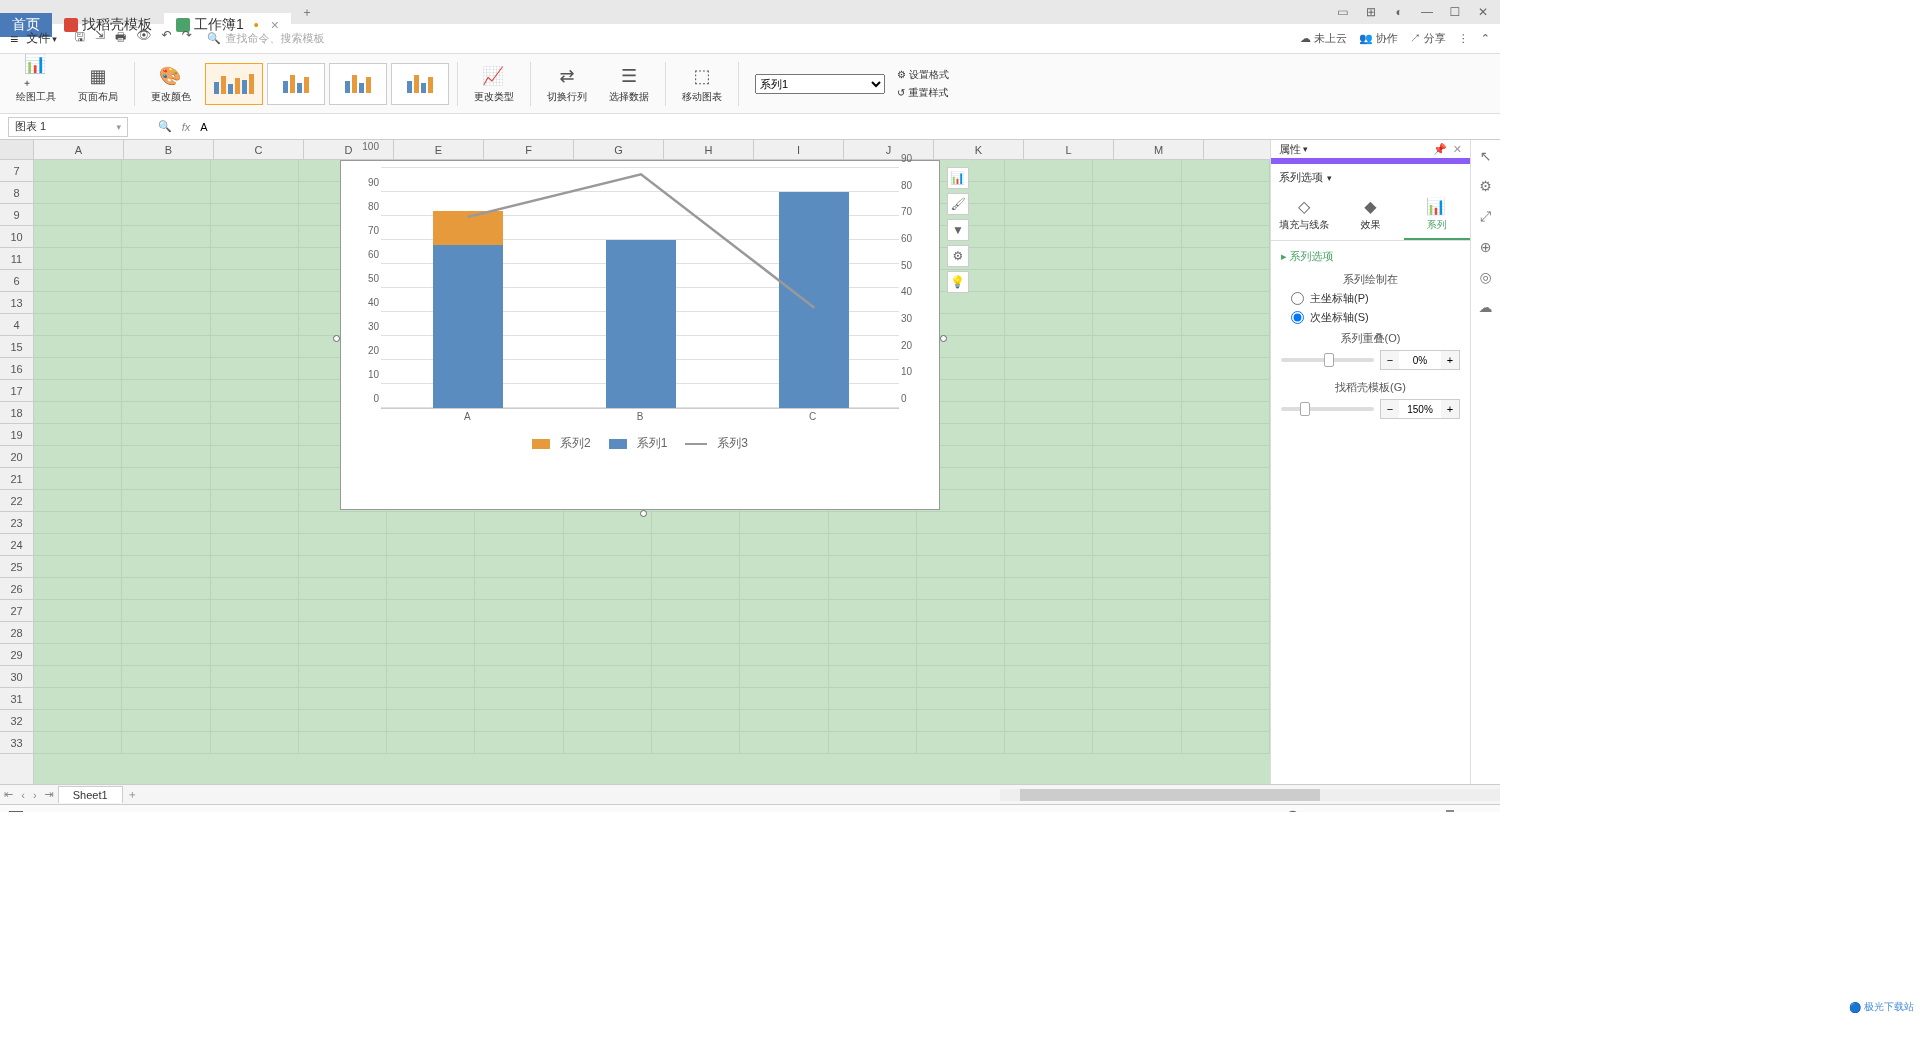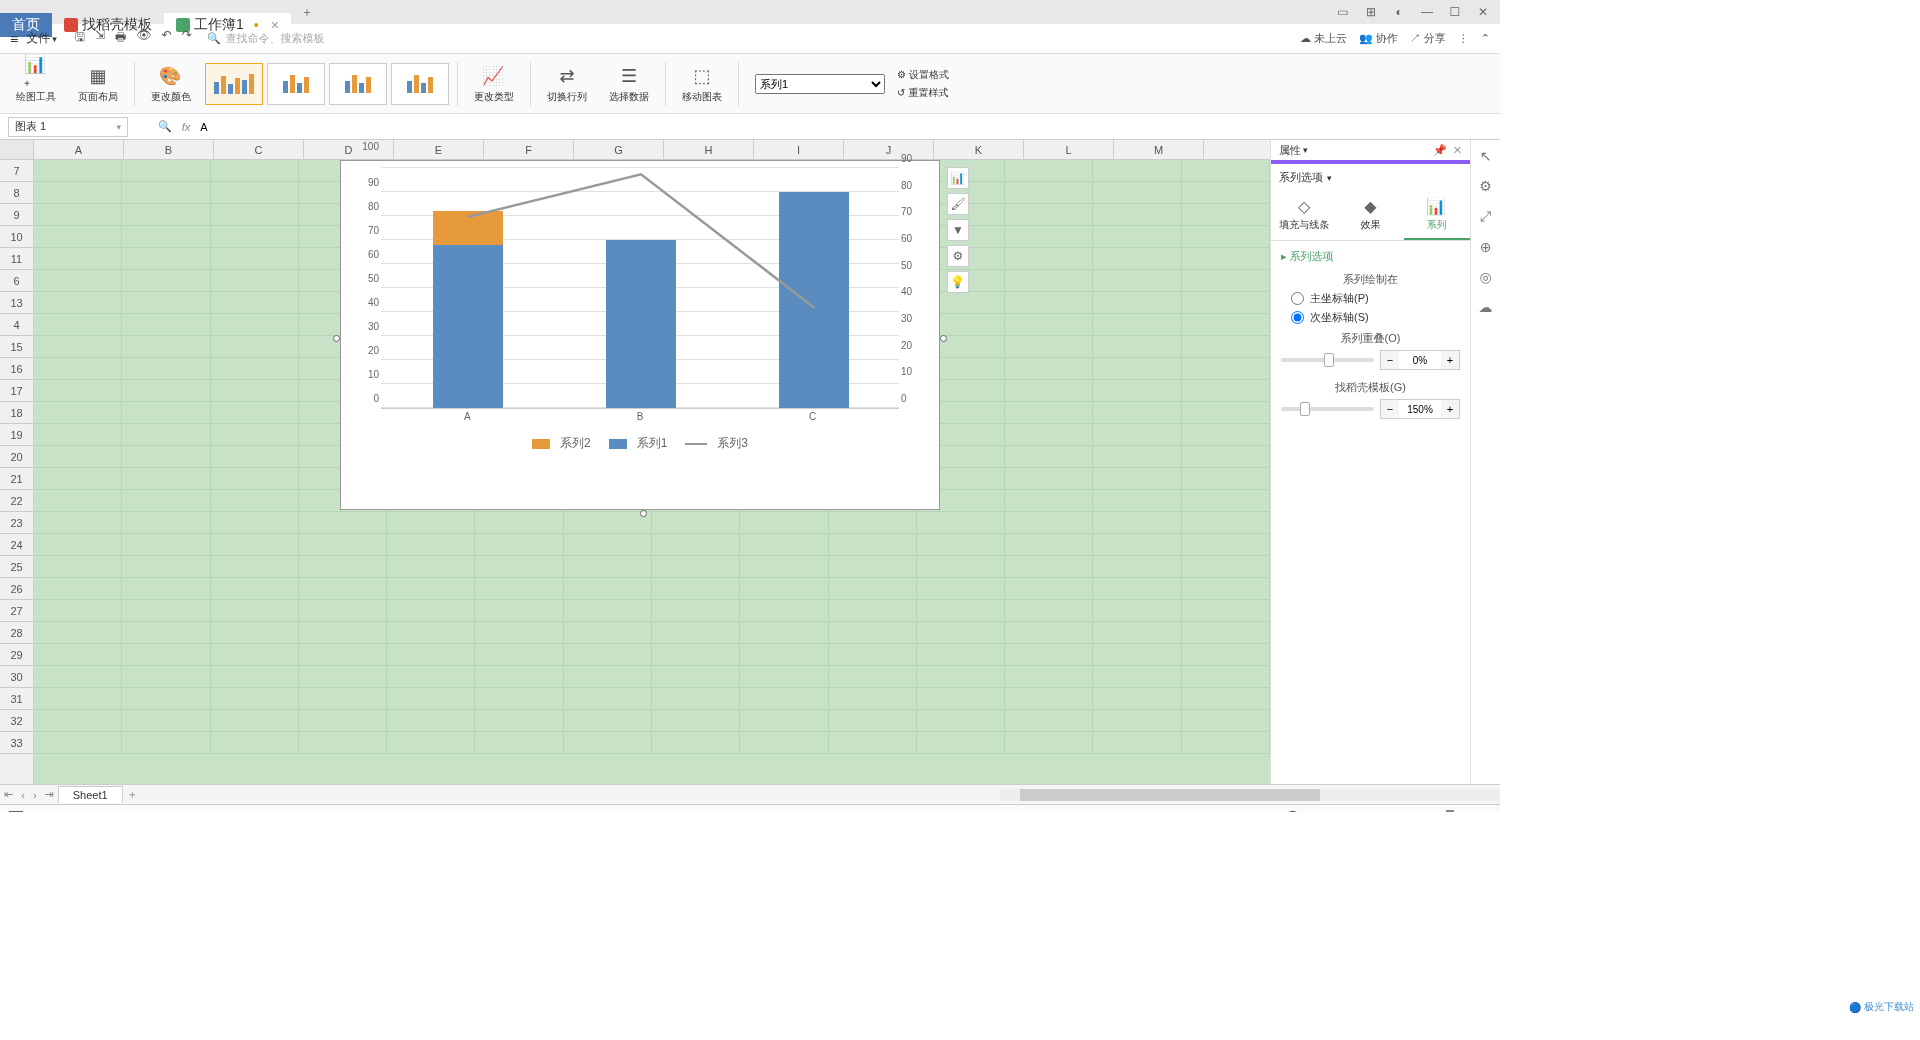--- a/index.html
+++ b/index.html
@@ -93,21 +93,21 @@
 .line-series { position: absolute; inset: 0; }
 .legend { display: flex; justify-content: center; gap: 18px; margin-top: 6px; font-size: 12px; color: #666; }
 .leg-item { display: flex; align-items: center; gap: 10px; }
 .leg-sw { width: 18px; height: 10px; }
 .leg-sw.orange { background: #e69a3c; }
 .leg-sw.blue { background: #5b8cc0; }
 .leg-line { width: 22px; height: 2px; background: #999; }
 
 
 .prop-panel { width: 200px; border-left: 1px solid #ddd; background: #fff; display: flex; flex-direction: column; }
-.prop-header { height: 24px; display: flex; align-items: center; padding: 0 8px; font-size: 11px; border-bottom: 4px solid #8b5cf6; }
+.prop-header { height: 24px; display: flex; align-items: center; padding: 0 8px; font-size: 11px; border-bottom: 6px solid #8b5cf6; }
 .prop-header .pin { margin-left: auto; color: #999; cursor: pointer; }
 .prop-header .close { margin-left: 6px; color: #999; cursor: pointer; }
 .prop-subhead { padding: 6px 8px; font-size: 11px; display: flex; align-items: center; }
 .prop-tabs { display: flex; border-bottom: 1px solid #ddd; }
 .prop-tab { flex: 1; text-align: center; padding: 6px 0; font-size: 10px; cursor: pointer; border-bottom: 2px solid transparent; }
 .prop-tab .pi { display: block; font-size: 16px; color: #666; margin-bottom: 2px; }
 .prop-tab.active { color: #4ca36a; border-bottom-color: #4ca36a; }
 .prop-body { padding: 8px 10px; font-size: 11px; }
 .prop-section { color: #4ca36a; margin-bottom: 8px; cursor: pointer; }
 .prop-label { color: #555; margin: 6px 0 4px; text-align: center; }

